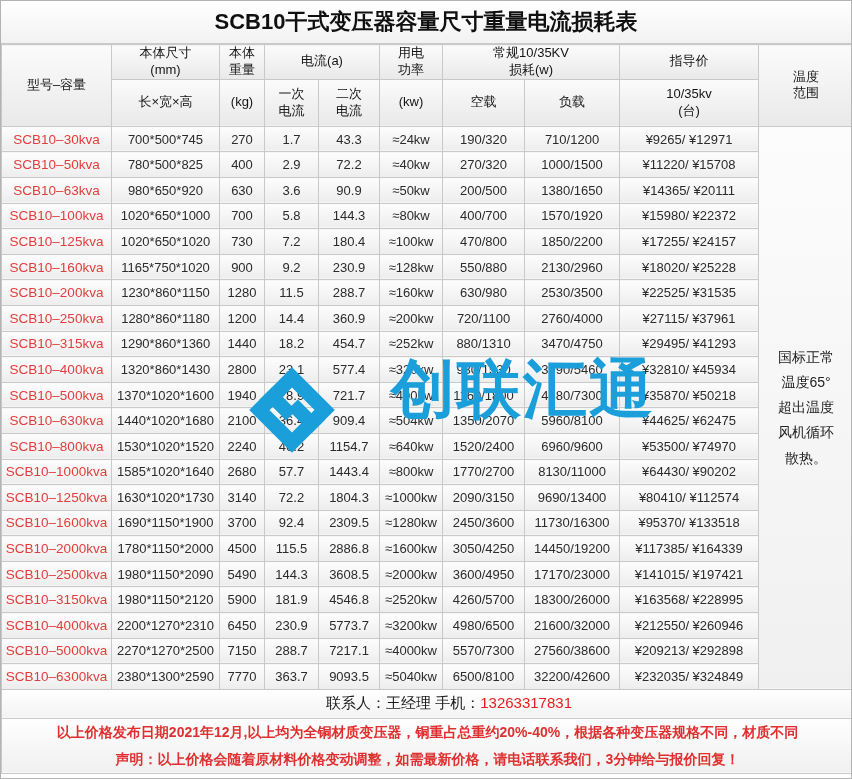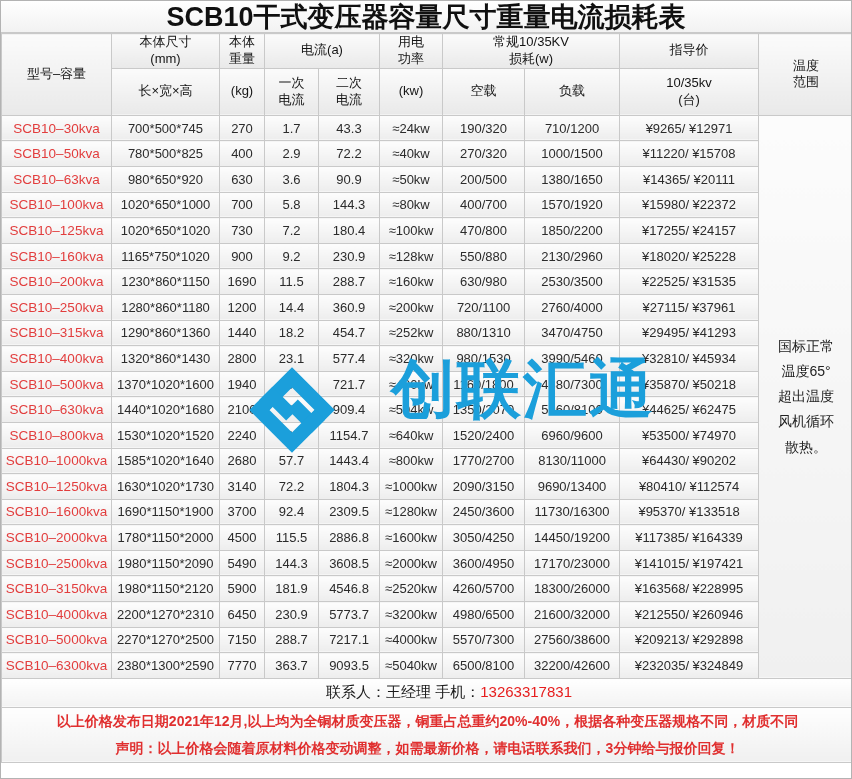--- a/index.html
+++ b/index.html
@@ -2,23 +2,23 @@
 <html><head>
 <meta charset="utf-8">
 <style>
   html,body { margin:0; padding:0; background:#ffffff; }
   .sheet {
     position:relative; width:852px; height:779px; box-sizing:border-box;
     background:#fff; border:1px solid #b3b3b3; overflow:hidden;
     font-family:"Liberation Sans","DejaVu Sans",sans-serif;
   }
   .title-bar {
-    height:32px; box-sizing:border-box; border-bottom:1px solid #c9c9c9;
+    height:43px; box-sizing:border-box; border-bottom:1px solid #c9c9c9;
     display:flex; align-items:center; justify-content:center;
-    font-size:27px; font-weight:bold; color:#101010;
+    font-size:22px; font-weight:bold; color:#101010;
     background:linear-gradient(#ffffff,#f2f2f2);
   }
   table.spec { width:100%; border-collapse:collapse; table-layout:fixed; }
   table.spec th, table.spec td {
     border:1px solid #c9c9c9; text-align:center; vertical-align:middle;
     padding:0 2px; overflow:hidden; box-sizing:border-box;
   }
   thead th {
     font-weight:normal; font-size:13px; color:#141414;
     white-space:pre-line; line-height:1.3;
@@ -174,21 +174,21 @@
           <td>9.2</td>
           <td>230.9</td>
           <td>≈128kw</td>
           <td>550/880</td>
           <td>2130/2960</td>
           <td>¥18020/ ¥25228</td>
         </tr>
         <tr>
           <td class="model">SCB10–200kva</td>
           <td>1230*860*1150</td>
-          <td>1690</td>
+          <td>1280</td>
           <td>11.5</td>
           <td>288.7</td>
           <td>≈160kw</td>
           <td>630/980</td>
           <td>2530/3500</td>
           <td>¥22525/ ¥31535</td>
         </tr>
         <tr>
           <td class="model">SCB10–250kva</td>
           <td>1280*860*1180</td>

